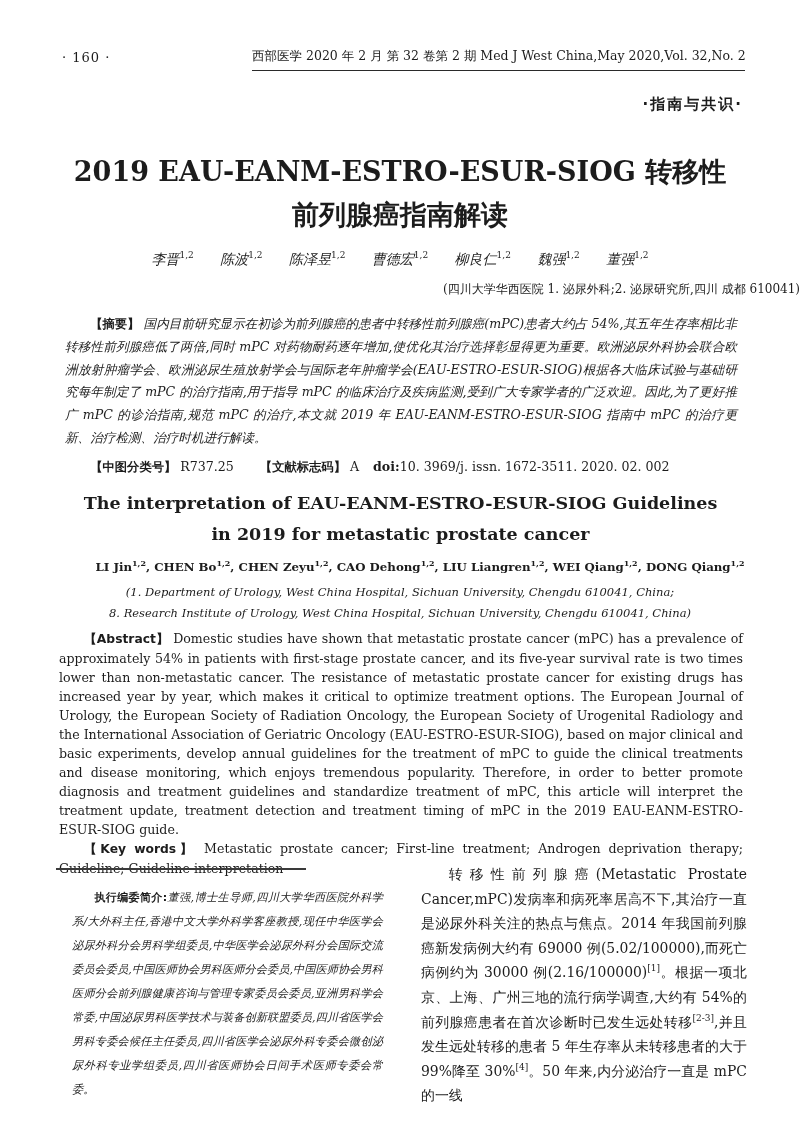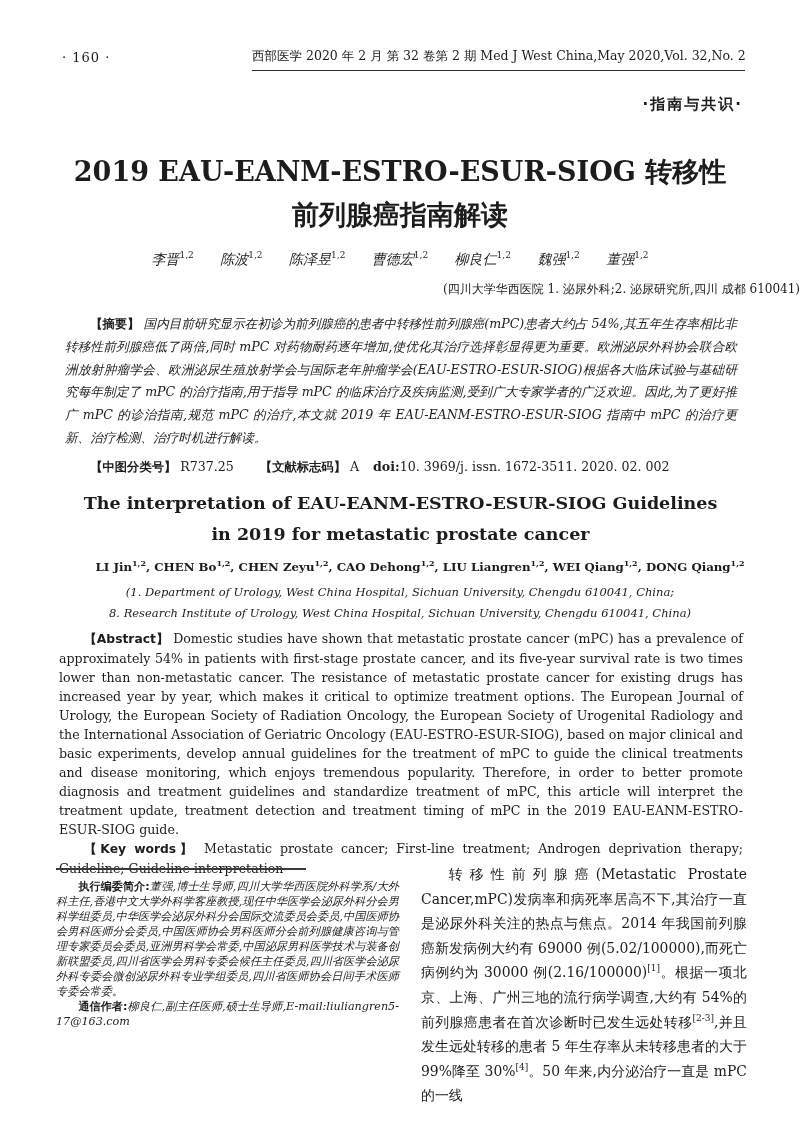--- a/index.html
+++ b/index.html
@@ -79,21 +79,21 @@
   .p-abs-en{text-indent:2em;}
   .p-kw-en{text-indent:2em;}
   
   .columns{
     position:absolute;top:862px;left:56px;right:53px;
     display:flex;gap:22px;
   }
   .col-left{width:343px;flex:0 0 343px;}
   .col-right{width:326px;flex:1;}
   .fn-rule{border:none;border-top:2.5px solid #3a3a3a;width:250px;margin:6px 0 9px 0;}
-  .fn p{margin:0;font-size:11.2px;line-height:15px;text-align:justify;text-indent:2em;font-style:italic;}
+  .fn p{margin:16px;font-size:11.2px;line-height:24px;text-align:justify;text-indent:2em;font-style:italic;}
   .fn .lbl-fn{font-family:"DejaVu Sans","Liberation Sans",sans-serif;font-weight:bold;font-style:normal;font-size:11px;}
   .body-p{margin:0;font-size:13.9px;line-height:24.6px;text-align:justify;text-indent:2em;}
   .body-p sup{font-size:9px;line-height:0;}
 </style>
 </head>
 <body>
 
 <div class="page">
 
   <div class="hdr-pageno">· 160 ·</div>

